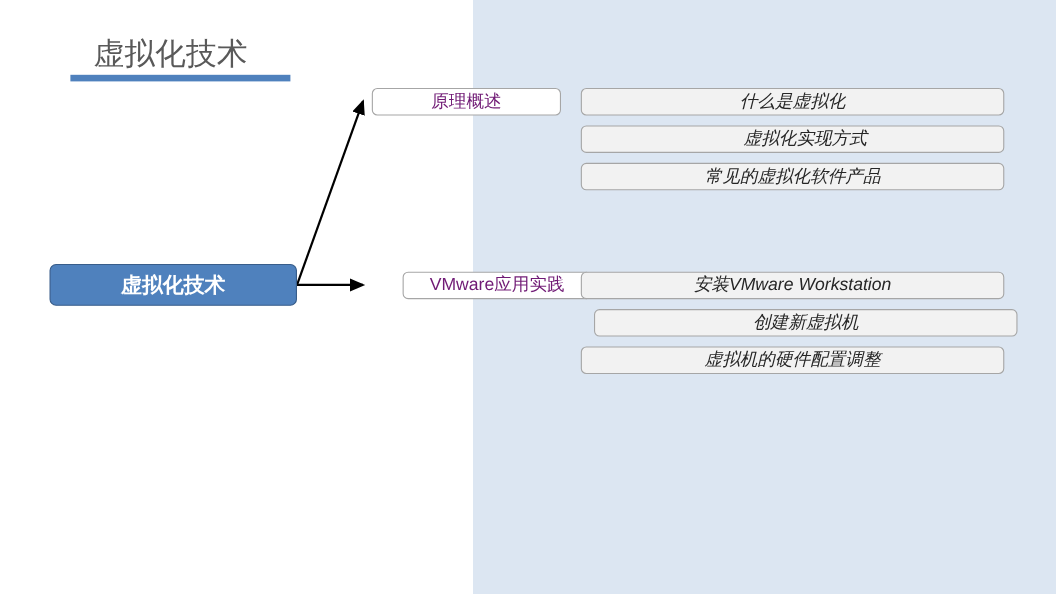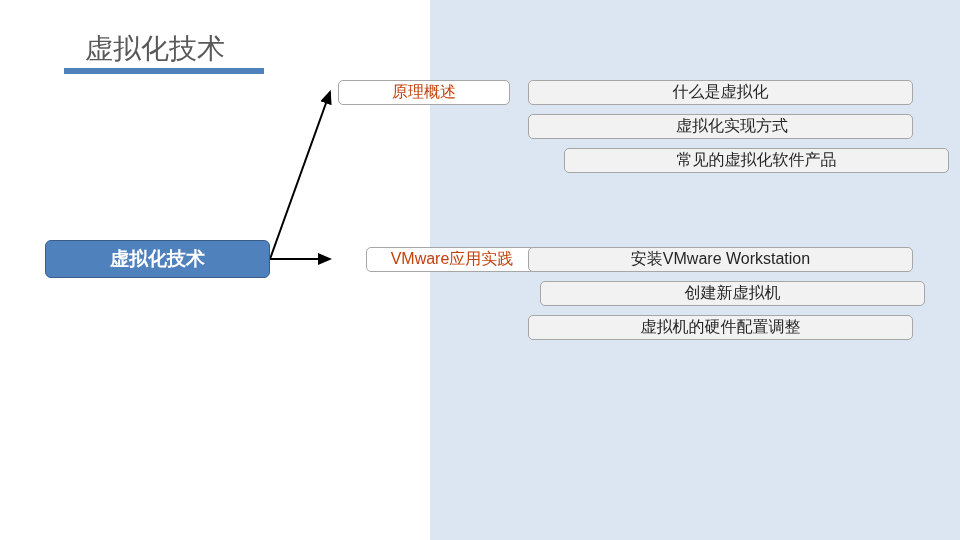--- a/index.html
+++ b/index.html
@@ -52,37 +52,38 @@
     justify-content: center;
   }
   .branch-node {
     position: absolute;
     width: 172px;
     height: 25px;
     background: #ffffff;
     border: 1px solid #a6a6a6;
     border-radius: 5px;
     font-size: 16px;
-    color: #c2410c;
+    color: #701a75;
     display: flex;
     align-items: center;
     justify-content: center;
   }
   .leaf-node {
     position: absolute;
     width: 385px;
     height: 25px;
     background: #f2f2f2;
     border: 1px solid #a6a6a6;
     border-radius: 5px;
     font-size: 16px;
     color: #262626;
     display: flex;
     align-items: center;
     justify-content: center;
+    font-style: italic;
   }
   svg.arrows {
     position: absolute;
     left: 0;
     top: 0;
     width: 960px;
     height: 540px;
     pointer-events: none;
   }
 </style>
@@ -104,17 +105,17 @@
   <line x1="270" y1="259" x2="330" y2="259" stroke="#000000" stroke-width="2" marker-end="url(#arrowhead)"></line>
 </svg>
 
 <div class="root-node">虚拟化技术</div>
 
 <div class="branch-node" style="left:338px; top:80px;">原理概述</div>
 <div class="branch-node" style="left:338px; top:247px;margin-left:28px;">VMware应用实践</div>
 
 <div class="leaf-node" style="left:528px; top:80px;">什么是虚拟化</div>
 <div class="leaf-node" style="left:528px; top:114px;padding-left:23px;">虚拟化实现方式</div>
-<div class="leaf-node" style="left:528px; top:148px;margin-left:36px;">常见的虚拟化软件产品</div>
+<div class="leaf-node" style="left:528px; top:148px;">常见的虚拟化软件产品</div>
 
 <div class="leaf-node" style="left:528px; top:247px;text-align:center;">安装VMware Workstation</div>
 <div class="leaf-node" style="left:540px; top:281px;text-align:right;">创建新虚拟机</div>
 <div class="leaf-node" style="left:528px; top:315px;">虚拟机的硬件配置调整</div>
 
 </body></html>

